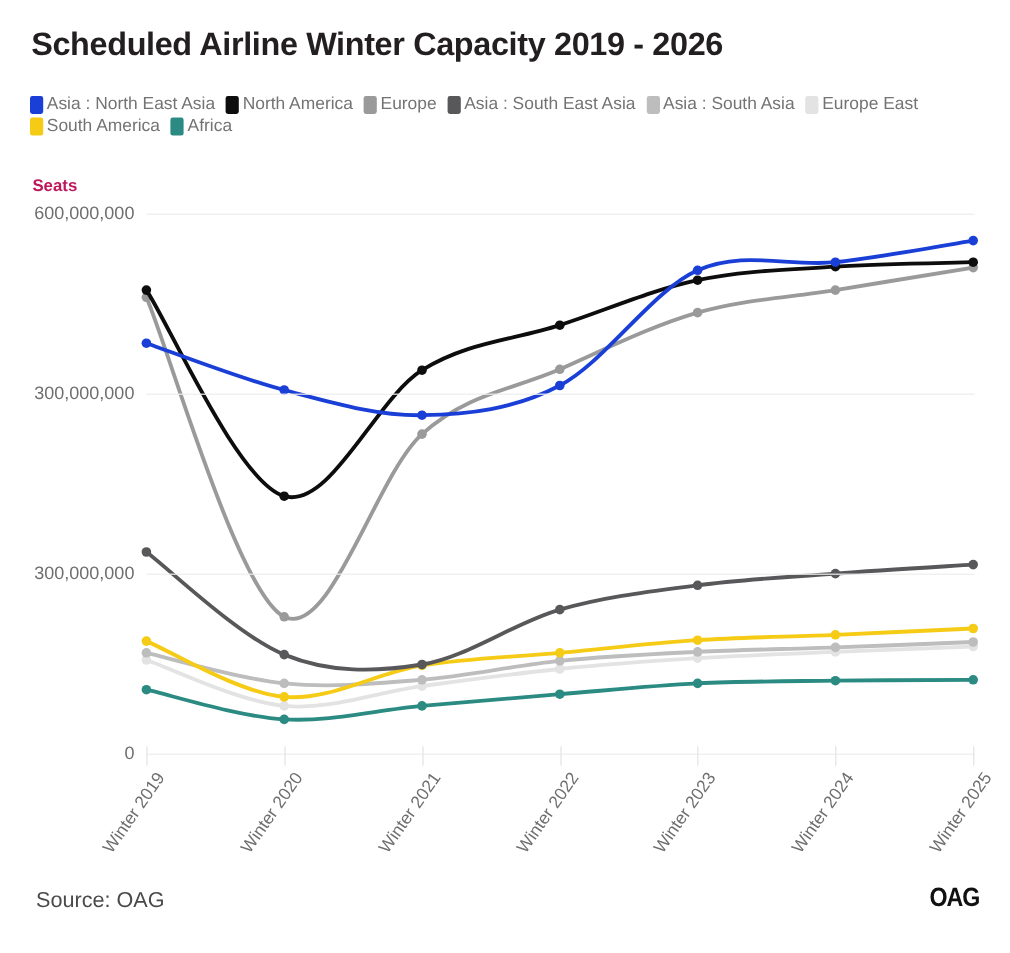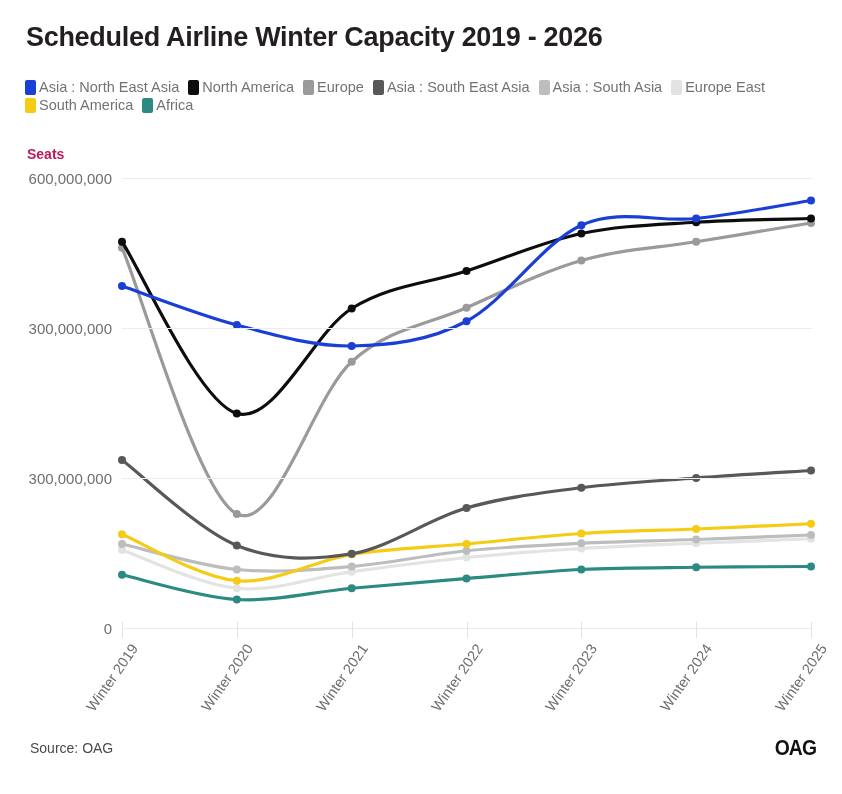--- a/index.html
+++ b/index.html
@@ -101,21 +101,21 @@
     font-size: 14.5px;
     color: #6e6e6e;
     white-space: nowrap;
     transform-origin: left top;
     transform: rotate(-55deg) translate(-100%, 0);
   }
   .source {
     position: absolute;
     left: 30px;
     top: 740px;
-    font-size: 14px;
+    font-size: 18px;
     color: #4a4a4a;
   }
   .brand {
     position: absolute;
     right: 26px;
     top: 735px;
     font-size: 22px;
     font-weight: bold;
     font-family: "Liberation Sans", sans-serif;
     letter-spacing: -1px;

